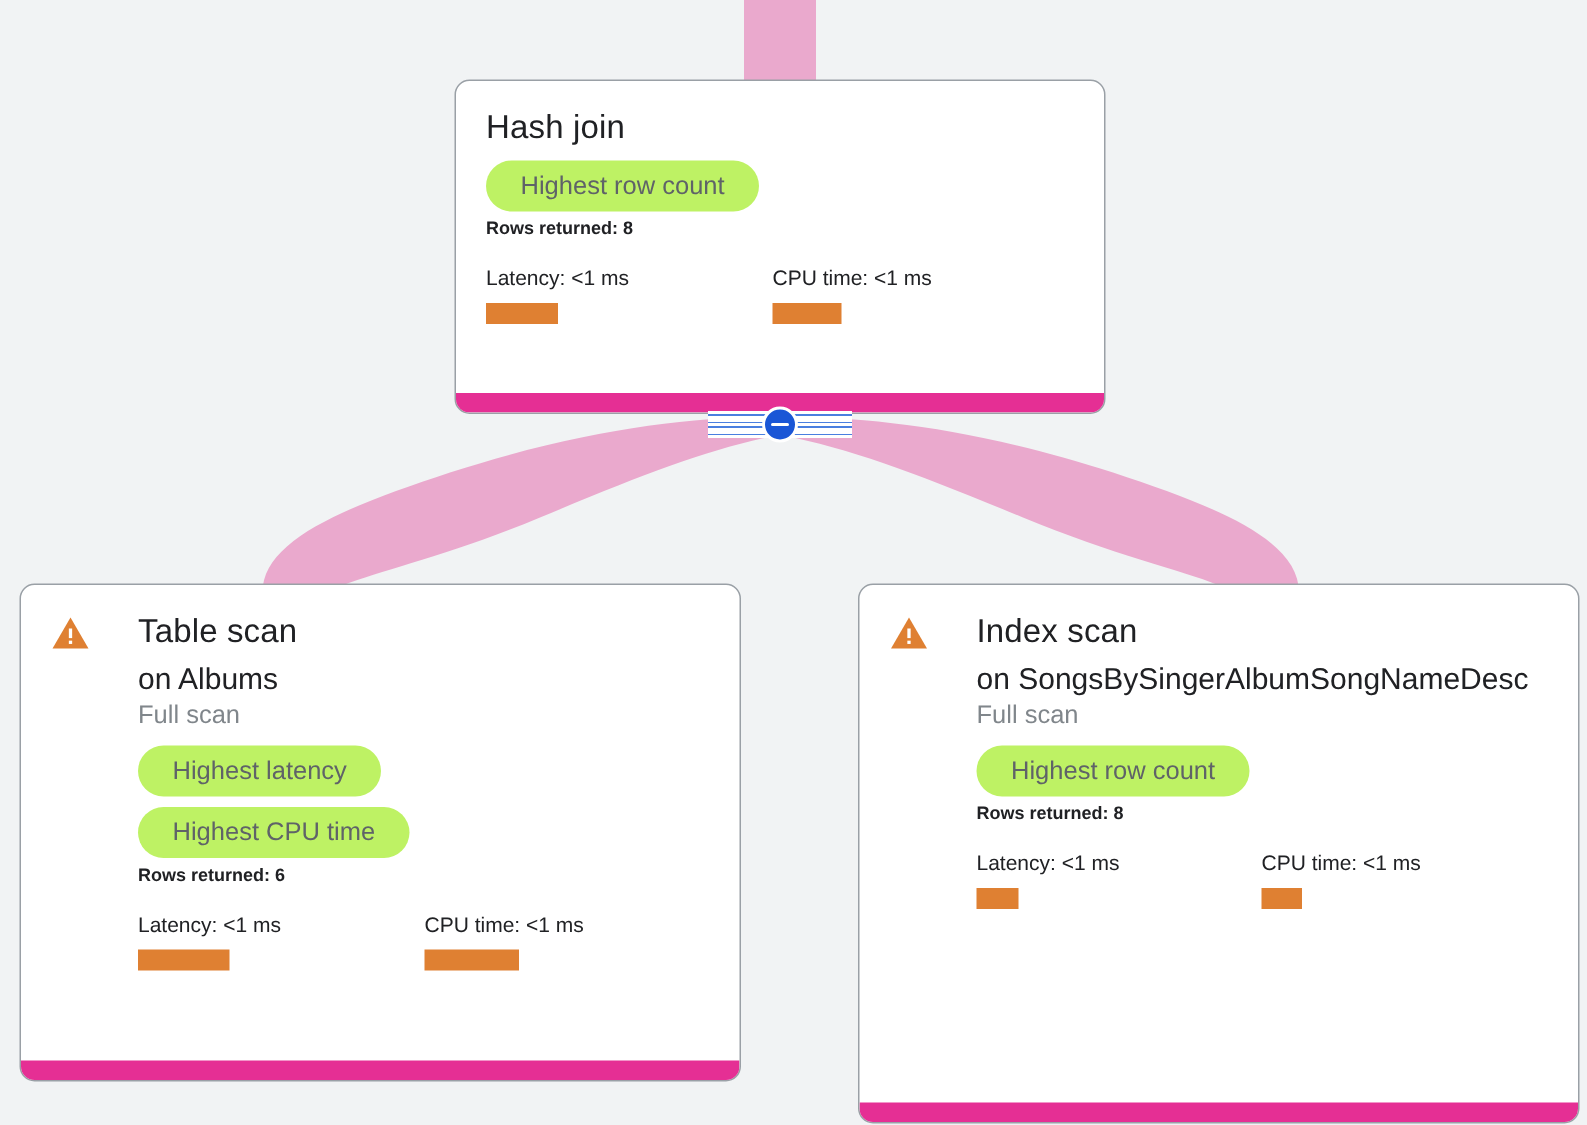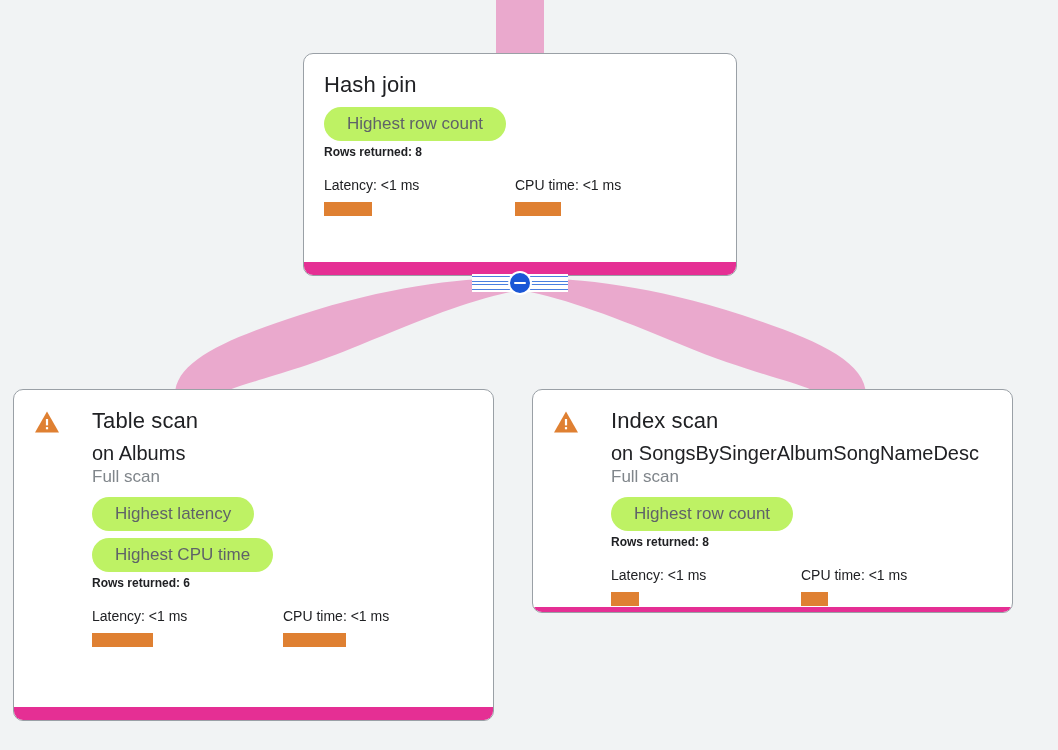--- a/index.html
+++ b/index.html
@@ -275,21 +275,21 @@
         </div>
         <div class="metric">
           <span class="metric-label">CPU time: &lt;1 ms</span>
           <span class="metric-bar" style="width:63px;"></span>
         </div>
       </div>
     </div>
     <div class="node-accent"></div>
   </div>
 
-  <div class="node" style="left:532px; top:389px; width:481px; height:224px;">
+  <div class="node" style="left:572px; top:389px; width:481px; height:360px;">
     <div class="node-body">
       <svg class="warn-icon" viewBox="0 0 26 24" xmlns="http://www.w3.org/2000/svg" aria-hidden="true">
         <path d="M13 1.6 L25 22.4 L1 22.4 Z" fill="#df8032"></path>
         <rect x="11.9" y="9" width="2.2" height="6.4" fill="#ffffff"></rect>
         <rect x="11.9" y="17.1" width="2.2" height="2.2" fill="#ffffff"></rect>
       </svg>
       <div class="node-head indent">
         <div class="node-title">Index scan</div>
         <div class="node-subtitle">on SongsBySingerAlbumSongNameDesc</div>
         <div class="node-scantype">Full scan</div>

